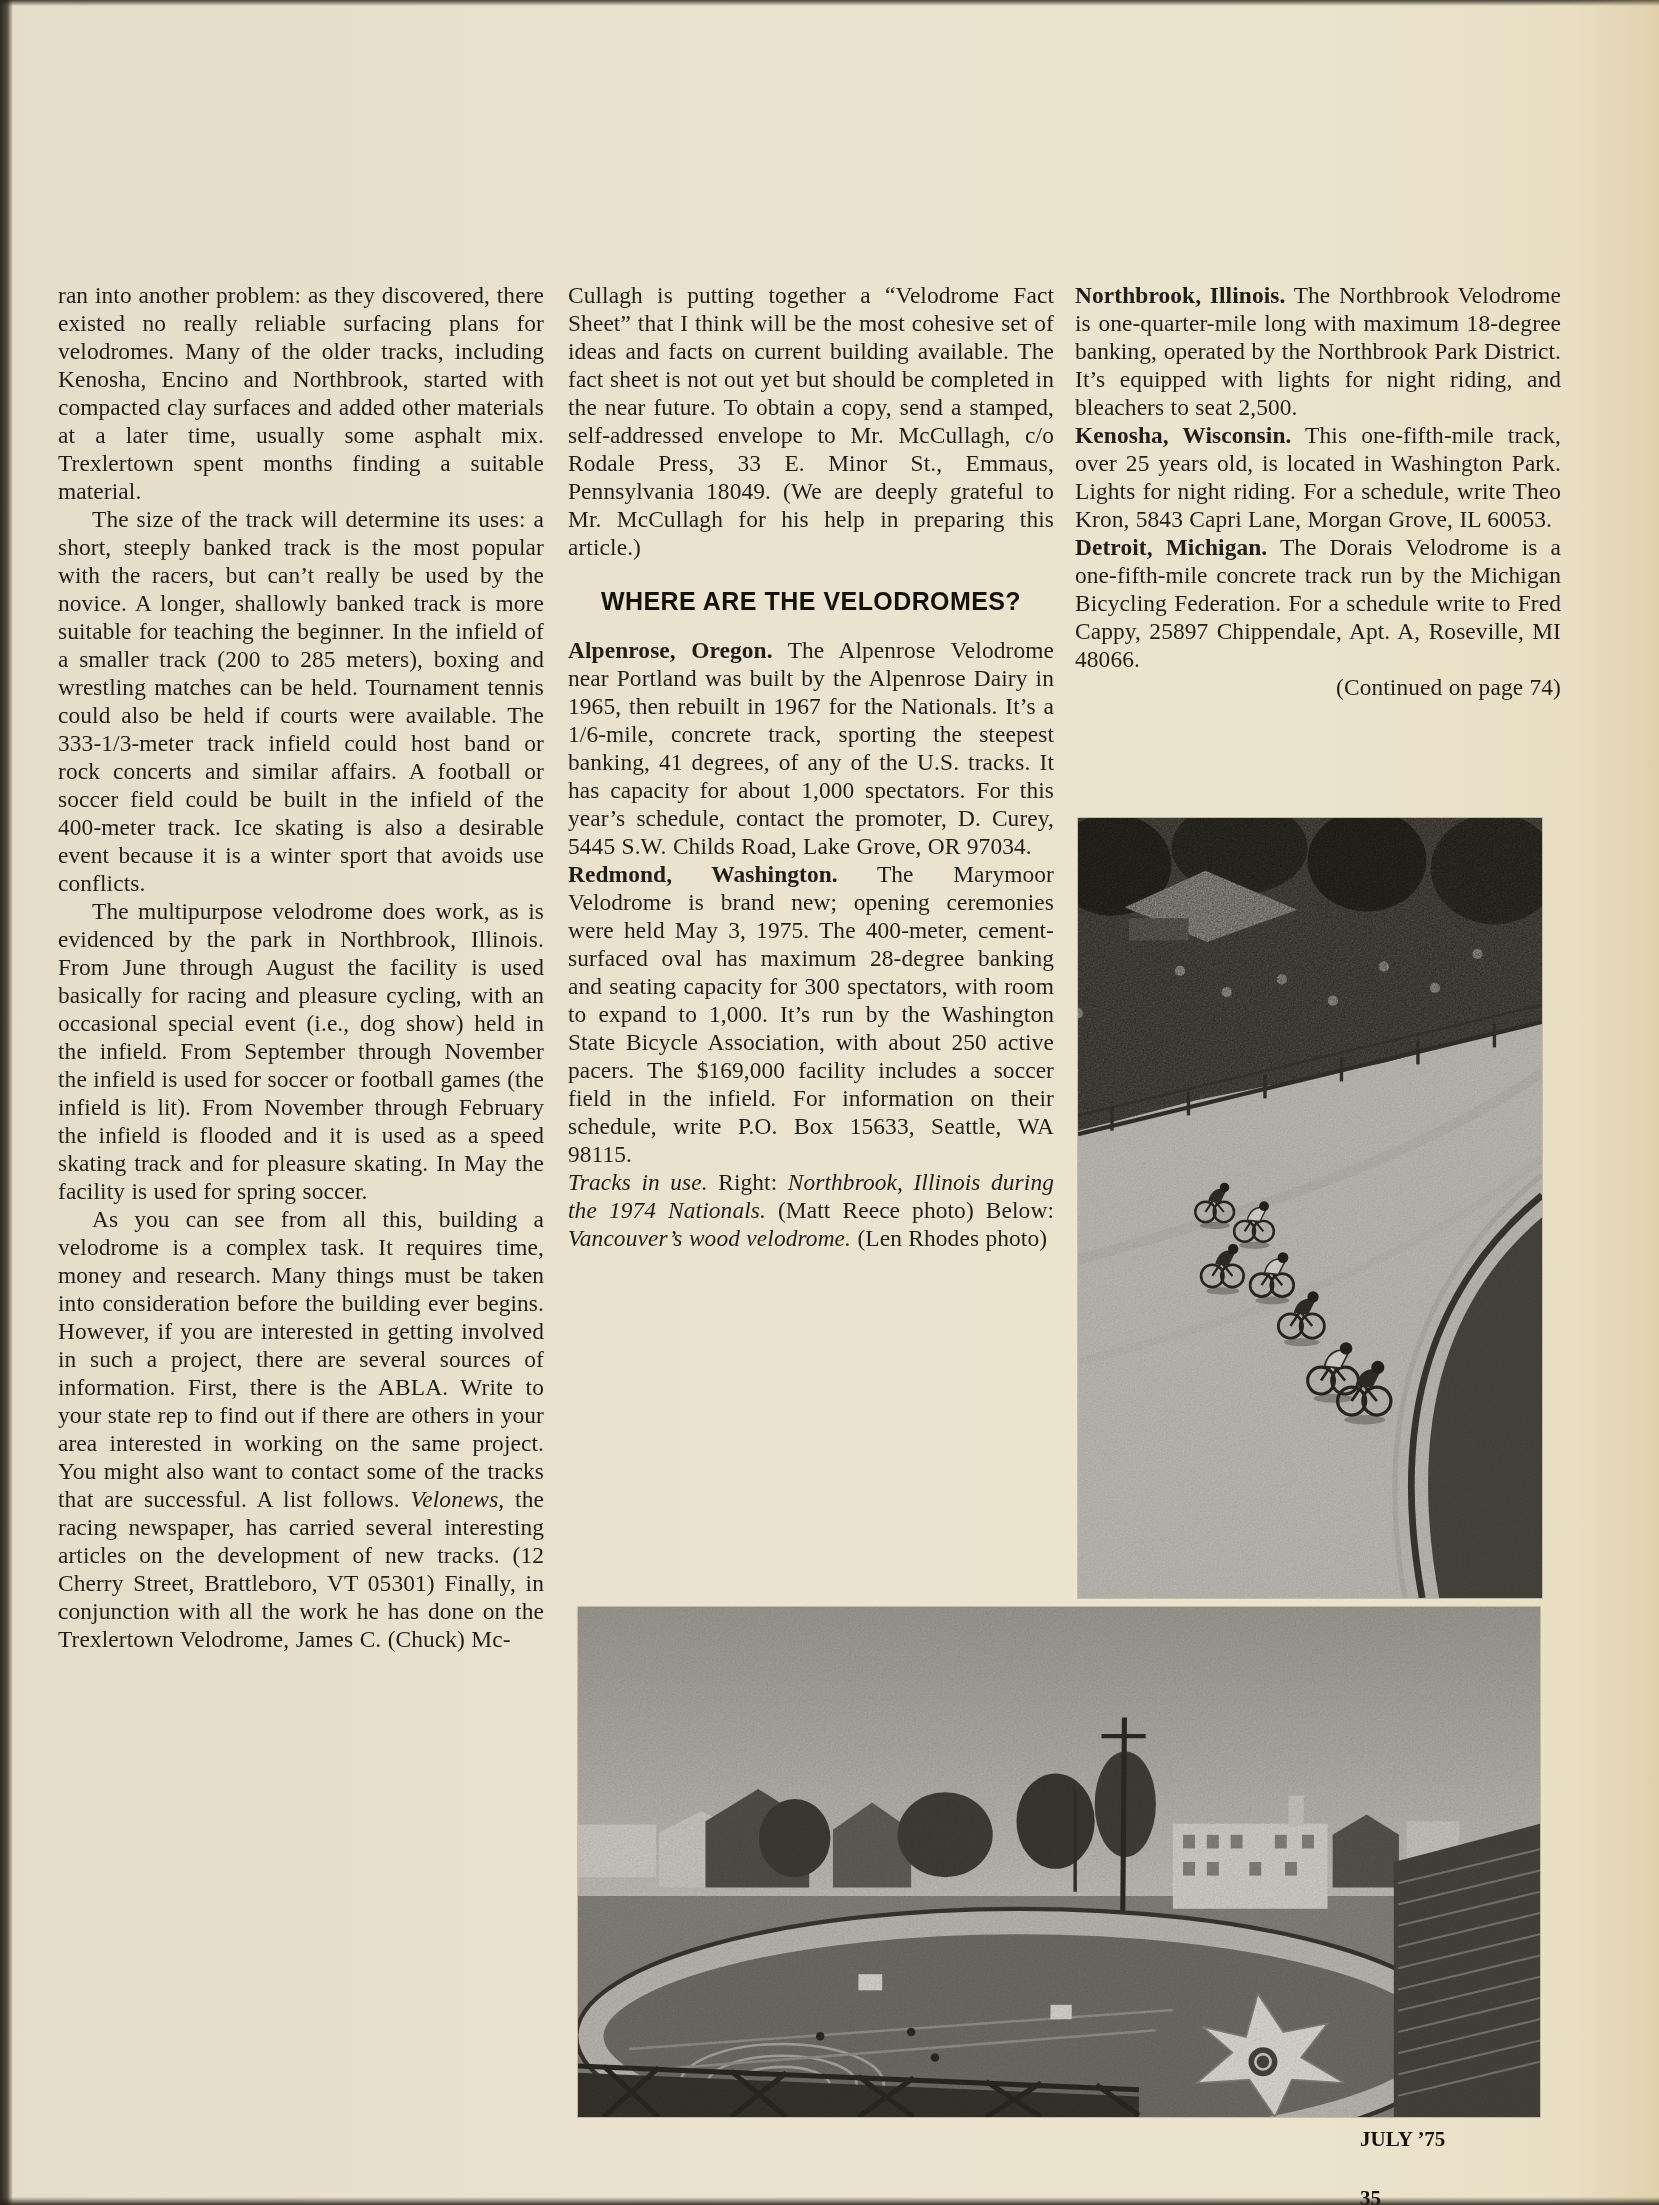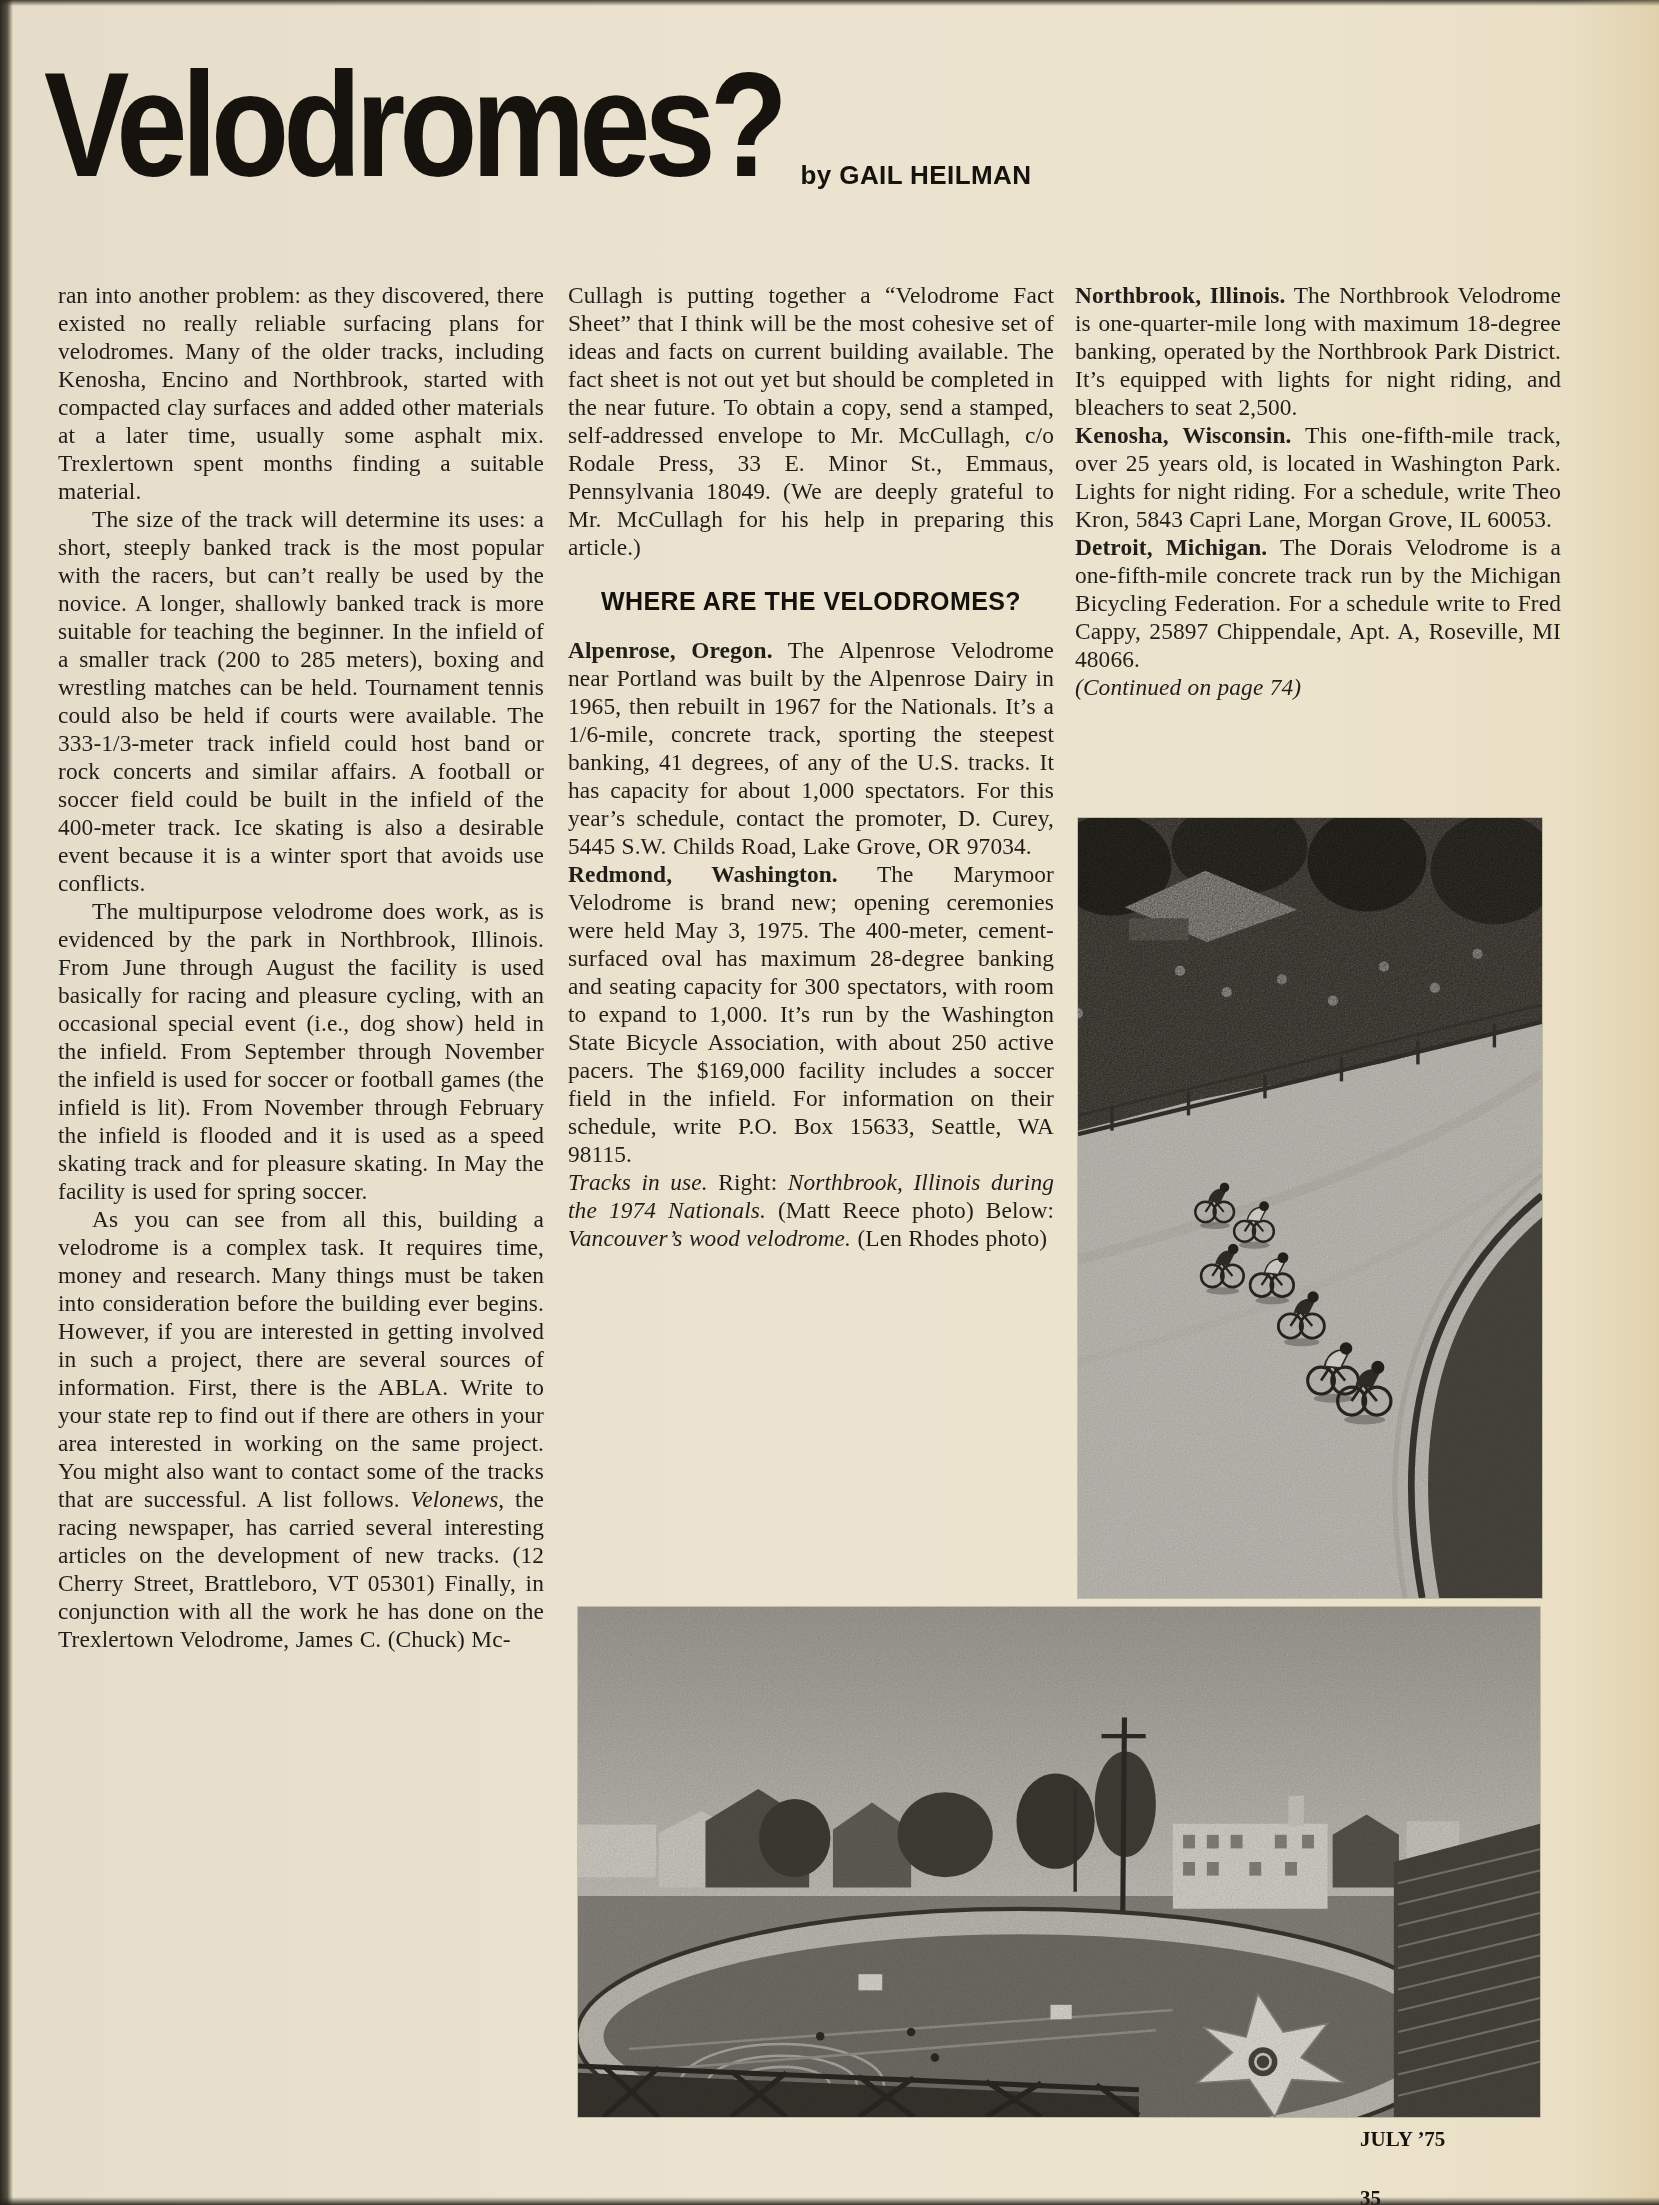--- a/index.html
+++ b/index.html
@@ -39,43 +39,39 @@
   .ind{text-indent:34px;}
   .entry{margin-top:12.8px;}
   .entry b{font-weight:bold;}
   .section-heading{
     font-family:"Liberation Sans",sans-serif;font-weight:bold;
     font-size:25px;line-height:29px;letter-spacing:0.4px;
     text-align:center;margin:25.5px 0 20.4px;color:#15120d;}
   .caption{margin-top:27px;}
   .caption i{font-style:italic;}
   .caption b{font-weight:normal;font-style:normal;}
-  .continued{margin-top:17px;font-style:italic;}
+  .continued{margin-top:17px;text-align:right;}
 
   figure.photo{position:absolute;margin:0;padding:0;box-shadow:0 0 0 0.9px rgba(60,54,44,.25);}
   .photo-top{left:1078px;top:818px;width:464px;height:780px;}
   .photo-bottom{left:578px;top:1607px;width:962px;height:510px;}
   figure.photo svg{display:block;width:100%;height:100%;}
 
   .pagefooter{position:absolute;left:1360px;top:2127px;display:flex;gap:34px;
     font-family:"Liberation Serif",serif;font-weight:bold;font-size:21px;color:#16130e;flex-direction:column;}
 </style>
 </head>
 <body>
 
 <div class="page">
 
   <div class="edge-left"></div>
   <div class="edge-top"></div>
   <div class="tint-right"></div>
 
-  <header class="masthead">
-    <h1>Velodromes?</h1>
-    <div class="byline">by GAIL HEILMAN</div>
-  </header>
 
   <section class="col col1">
     <p class="noindent">ran into another problem: as they discovered, there existed no really reliable surfacing plans for velodromes. Many of the older tracks, including Kenosha, Encino and Northbrook, started with compacted clay surfaces and added other materials at a later time, usually some asphalt mix. Trexlertown spent months finding a suitable material.</p>
     <p class="ind">The size of the track will determine its uses: a short, steeply banked track is the most popular with the racers, but can’t really be used by the novice. A longer, shallowly banked track is more suitable for teaching the beginner. In the infield of a smaller track (200 to 285 meters), boxing and wrestling matches can be held. Tournament tennis could also be held if courts were available. The 333-1/3-meter track infield could host band or rock concerts and similar affairs. A football or soccer field could be built in the infield of the 400-meter track. Ice skating is also a desirable event because it is a winter sport that avoids use conflicts.</p>
     <p class="ind">The multipurpose velodrome does work, as is evidenced by the park in Northbrook, Illinois. From June through August the facility is used basically for racing and pleasure cycling, with an occasional special event (i.e., dog show) held in the infield. From September through November the infield is used for soccer or football games (the infield is lit). From November through February the infield is flooded and it is used as a speed skating track and for pleasure skating. In May the facility is used for spring soccer.</p>
     <p class="ind"><span>As you can see from all this, building a velodrome is a complex task. It requires time, money and research. Many things must be taken into consideration before the building ever begins. However, if you are interested in getting involved in such a project, there are several sources of information. First, there is the ABLA. Write to your state rep to find out if there are others in your area interested in working on the same project. You might also want to contact some of the tracks that are successful. A list follows. </span><i>Velonews</i><span>, the racing newspaper, has carried several interesting articles on the development of new tracks. (12 Cherry Street, Brattleboro, VT 05301) Finally, in conjunction with all the work he has done on the Trexlertown Velodrome, James C. (Chuck) Mc-</span></p>
   </section>
 
   <section class="col col2">
     <p class="noindent">Cullagh is putting together a “Velodrome Fact Sheet” that I think will be the most cohesive set of ideas and facts on current building available. The fact sheet is not out yet but should be completed in the near future. To obtain a copy, send a stamped, self-addressed envelope to Mr. McCullagh, c/o Rodale Press, 33 E. Minor St., Emmaus, Pennsylvania 18049. (We are deeply grateful to Mr. McCullagh for his help in preparing this article.)</p>

